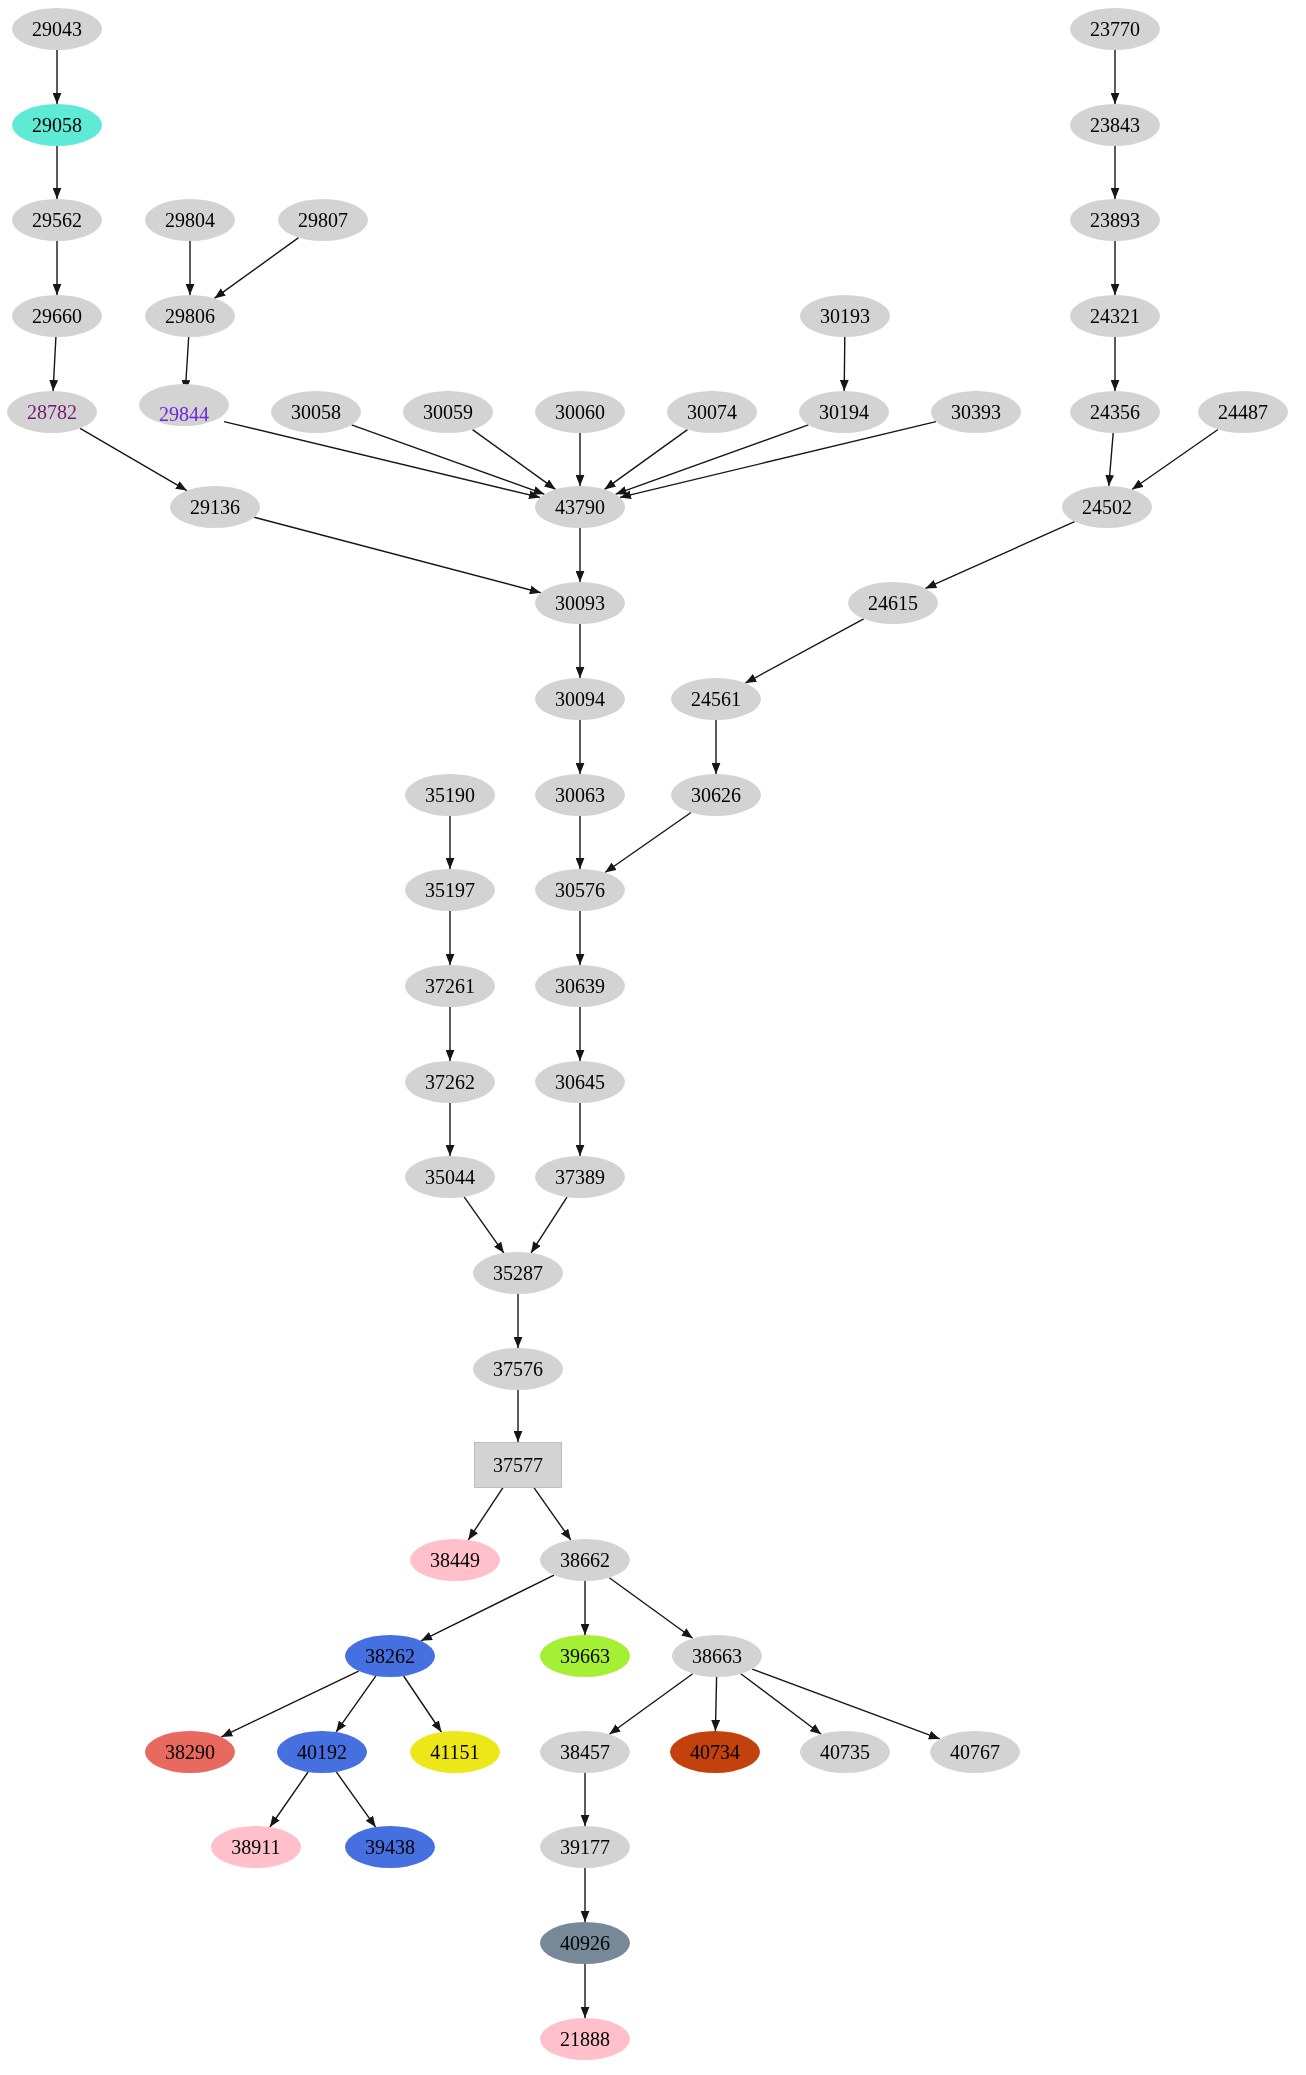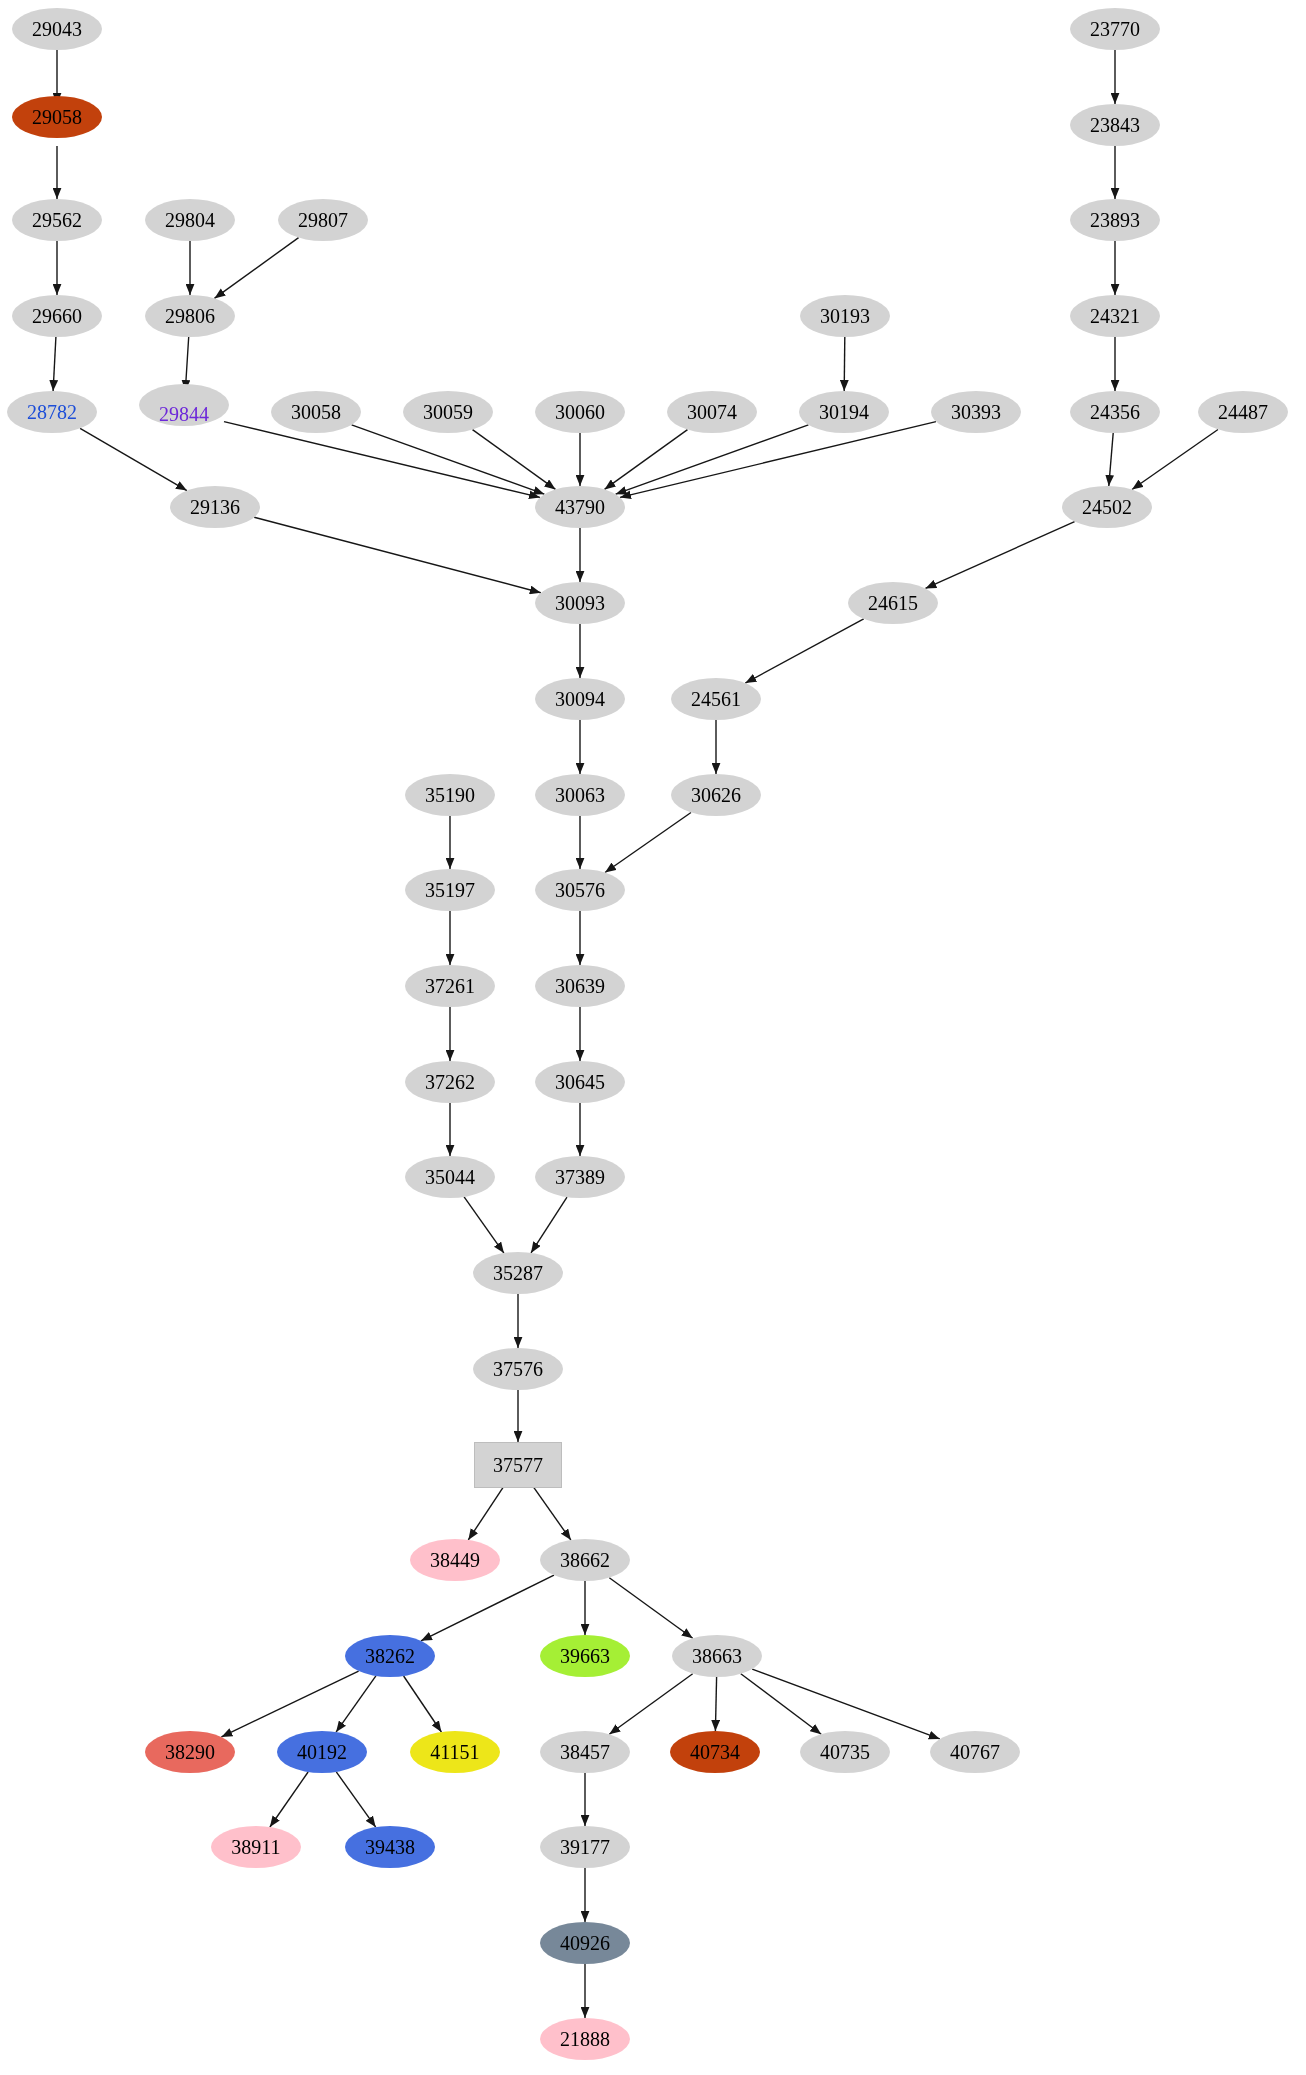--- a/index.html
+++ b/index.html
@@ -90,30 +90,30 @@
         <line x1="752.2" y1="1669.1" x2="939.8" y2="1738.9" stroke="#161616" stroke-width="1.4" marker-end="url(#arrowhead)"></line>
         <line x1="585.0" y1="1773.0" x2="585.0" y2="1826.0" stroke="#161616" stroke-width="1.4" marker-end="url(#arrowhead)"></line>
         <line x1="585.0" y1="1868.0" x2="585.0" y2="1922.0" stroke="#161616" stroke-width="1.4" marker-end="url(#arrowhead)"></line>
         <line x1="585.0" y1="1964.0" x2="585.0" y2="2018.0" stroke="#161616" stroke-width="1.4" marker-end="url(#arrowhead)"></line>
       </g>
   </svg>
   <div id="nodes">
       <div class="node ellipse" style="left: 12px; top: 8px; background: rgb(211, 211, 211); color: rgb(0, 0, 0);">
         <span>29043</span>
       </div>
-      <div class="node ellipse" style="left: 12px; top: 96px; background: #c2410c; color: rgb(0, 0, 0);">
+      <div class="node ellipse" style="left: 12px; top: 104px; background: #5eead4; color: rgb(0, 0, 0);">
         <span>29058</span>
       </div>
       <div class="node ellipse" style="left: 12px; top: 199px; background: rgb(211, 211, 211); color: rgb(0, 0, 0);">
         <span>29562</span>
       </div>
       <div class="node ellipse" style="left: 12px; top: 295px; background: rgb(211, 211, 211); color: rgb(0, 0, 0);">
         <span>29660</span>
       </div>
-      <div class="node ellipse" style="left: 7px; top: 391px; background: rgb(211, 211, 211); color: #1d4ed8;">
+      <div class="node ellipse" style="left: 7px; top: 391px; background: rgb(211, 211, 211); color: #701a75;">
         <span>28782</span>
       </div>
       <div class="node ellipse" style="left: 145px; top: 199px; background: rgb(211, 211, 211); color: rgb(0, 0, 0);">
         <span>29804</span>
       </div>
       <div class="node ellipse" style="left: 278px; top: 199px; background: rgb(211, 211, 211); color: rgb(0, 0, 0);">
         <span>29807</span>
       </div>
       <div class="node ellipse" style="left: 145px; top: 295px; background: rgb(211, 211, 211); color: rgb(0, 0, 0);">
         <span>29806</span>

